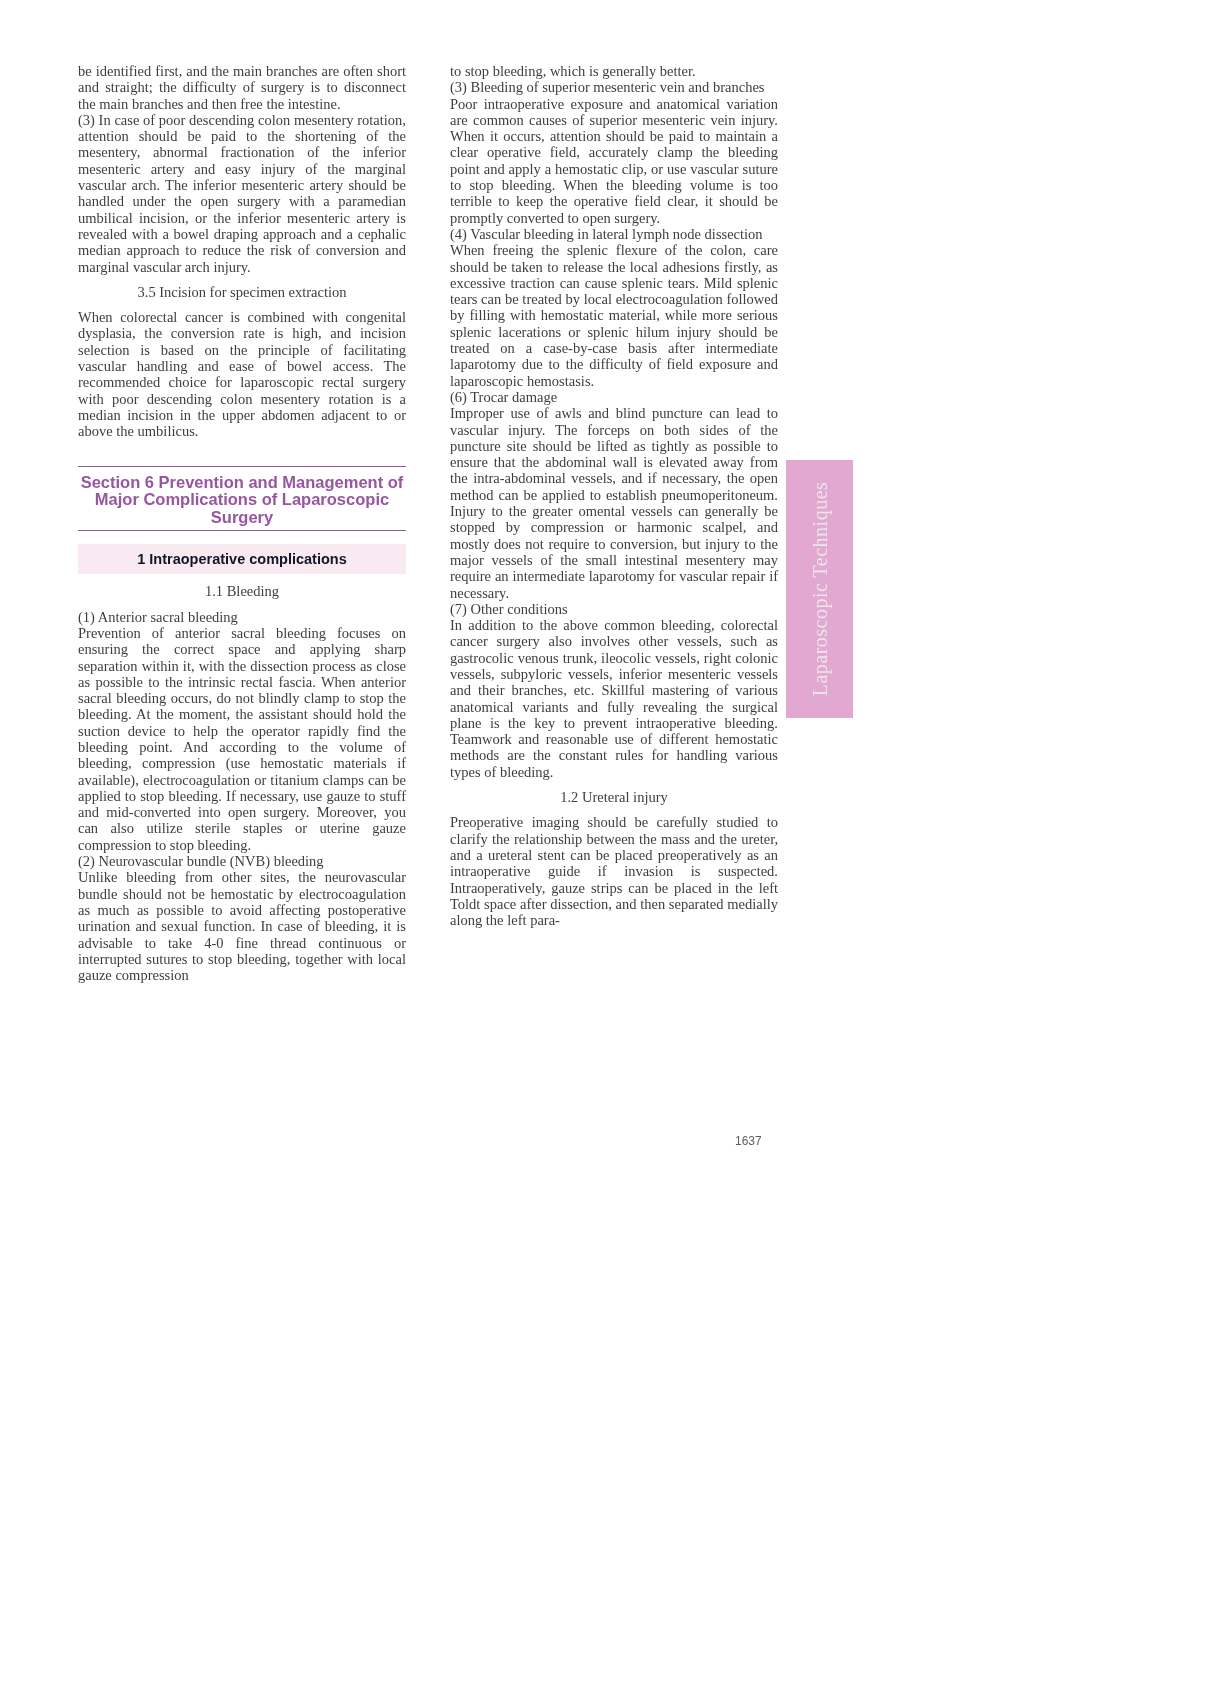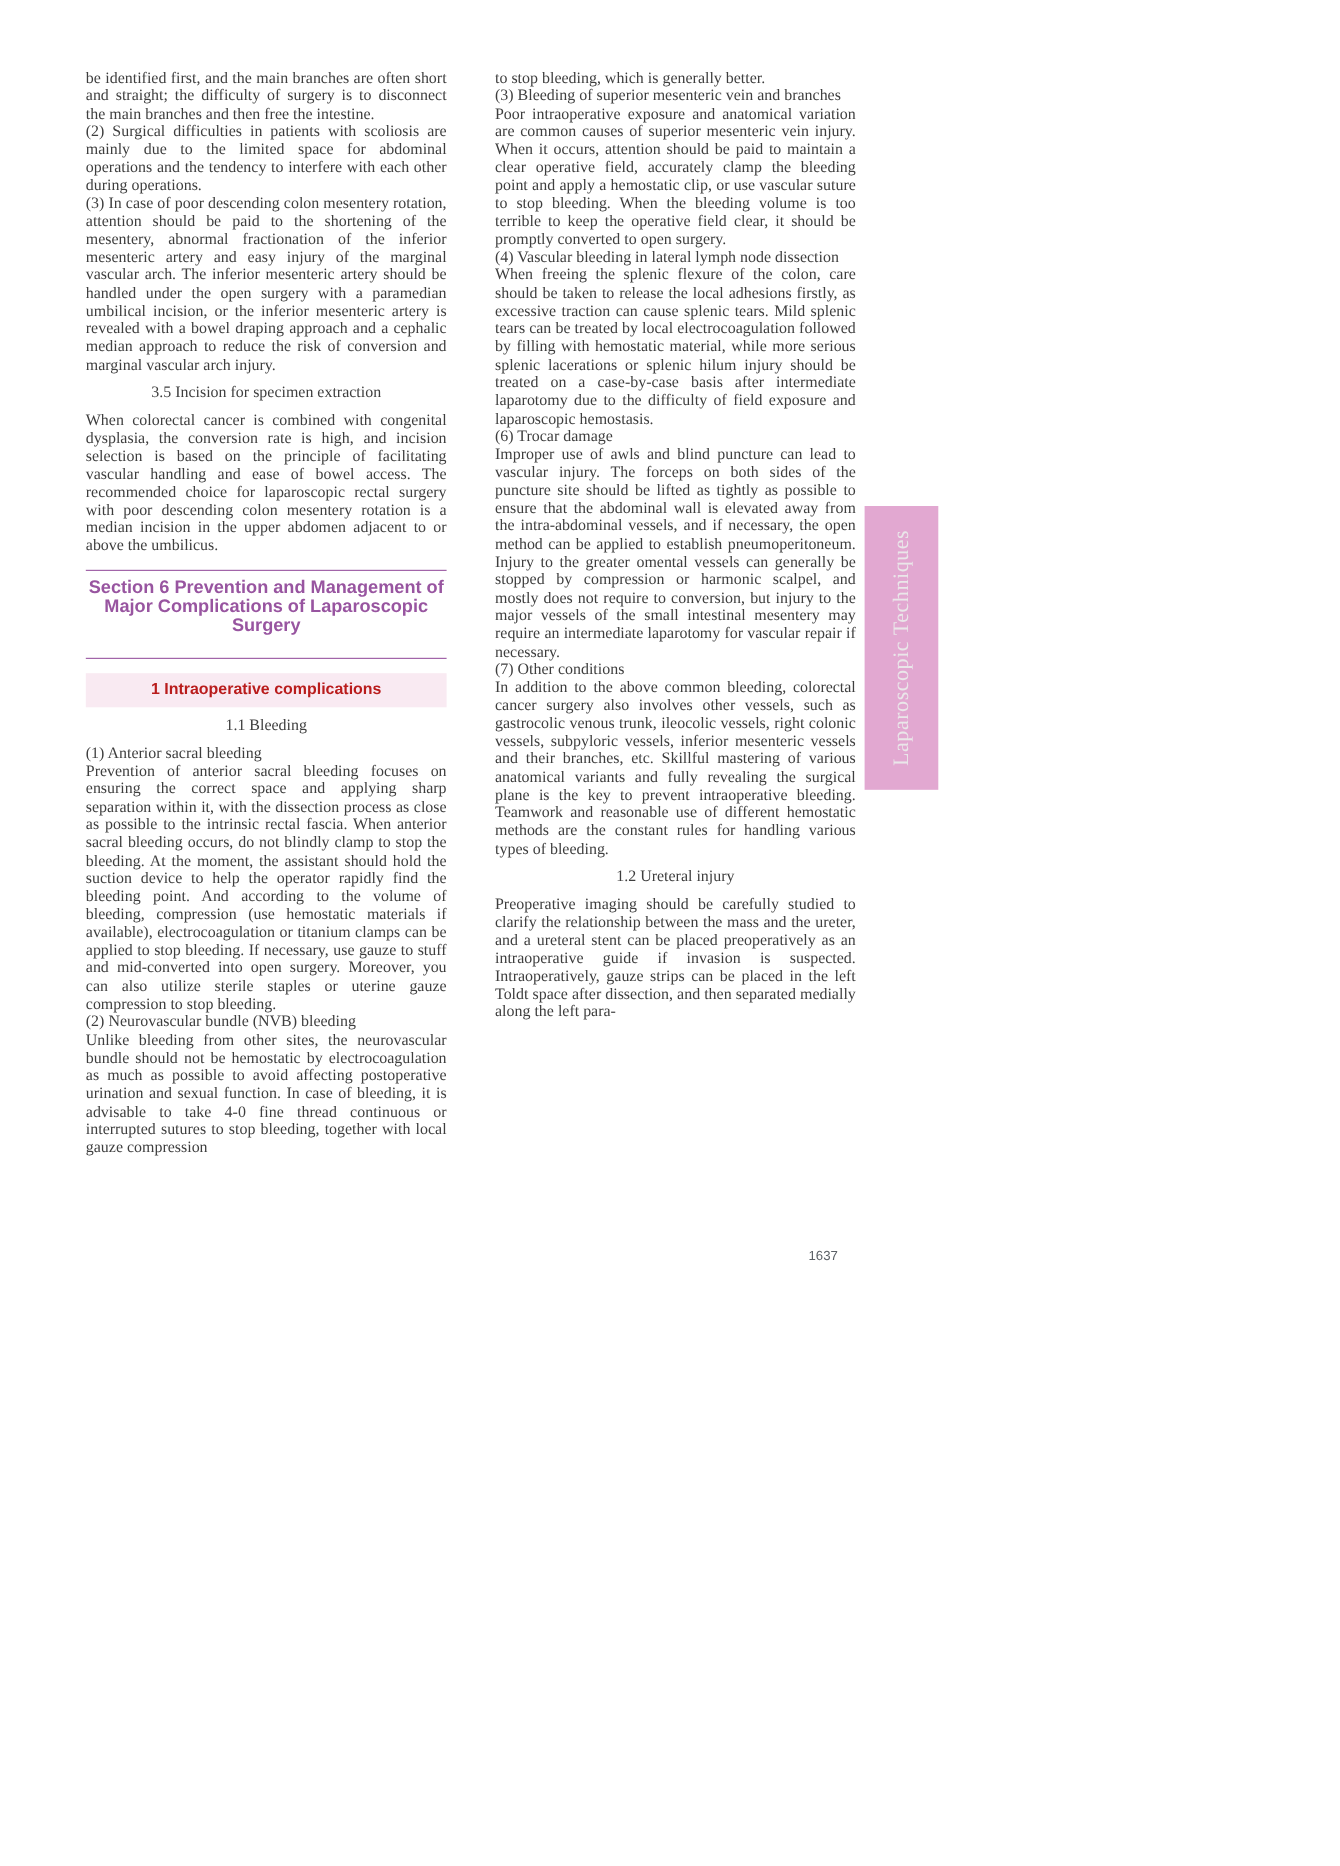--- a/index.html
+++ b/index.html
@@ -31,45 +31,45 @@
     text-align: justify;
     hyphens: auto;
     -webkit-hyphens: auto;
   }
   .col p { margin: 0; }
   .subhead {
     margin: 9px 0 9px 0 !important;
     text-align: center;
   }
   .section-block {
-    margin-top: 13px;
+    margin-top: 26px;
     border-top: 1.5px solid #9855a0;
     border-bottom: 1.5px solid #9855a0;
-    padding: 7px 2px 20px 2px;
+    padding: 7px 2px 4px 2px;
   }
   .section-title {
     font-family: "Liberation Sans", sans-serif;
     font-weight: bold;
     font-size: 16.5px;
     line-height: 17.5px;
     color: #9855a0;
     text-align: center;
   }
   .banner {
     margin-top: 13px;
     margin-bottom: 2px;
     background: #f9eaf2;
     padding: 7px 4px;
     text-align: center;
   }
   .banner-title {
     font-family: "Liberation Sans", sans-serif;
     font-weight: bold;
     font-size: 14.5px;
-    color: #b91c1c;
+    color: #0f172a;
   }
   .side-tab {
     position: absolute;
     left: 786px;
     top: 460px;
     width: 67px;
     height: 258px;
     background: #e2a8d1;
   }
   .side-tab-label {
@@ -94,21 +94,20 @@
 </style>
 </head>
 <body>
 
 <div class="page">
 
   <div class="columns">
 
     <div class="col">
       <p>be identified first, and the main branches are often short and straight; the difficulty of surgery is to disconnect the main branches and then free the intestine.</p>
-      <p>(2) Surgical difficulties in patients with scoliosis are mainly due to the limited space for abdominal operations and the tendency to interfere with each other during operations.</p>
       <p>(3) In case of poor descending colon mesentery rotation, attention should be paid to the shortening of the mesentery, abnormal fractionation of the inferior mesenteric artery and easy injury of the marginal vascular arch. The inferior mesenteric artery should be handled under the open surgery with a paramedian umbilical incision, or the inferior mesenteric artery is revealed with a bowel draping approach and a cephalic median approach to reduce the risk of conversion and marginal vascular arch injury.</p>
       <p class="subhead">3.5 Incision for specimen extraction</p>
       <p>When colorectal cancer is combined with congenital dysplasia, the conversion rate is high, and incision selection is based on the principle of facilitating vascular handling and ease of bowel access. The recommended choice for laparoscopic rectal surgery with poor descending colon mesentery rotation is a median incision in the upper abdomen adjacent to or above the umbilicus.</p>
       <div class="section-block">
         <div class="section-title">Section 6 Prevention and Management of Major Complications of Laparoscopic Surgery</div>
       </div>
       <div class="banner">
         <span class="banner-title">1 Intraoperative complications</span>
       </div>
       <p class="subhead">1.1 Bleeding</p>

